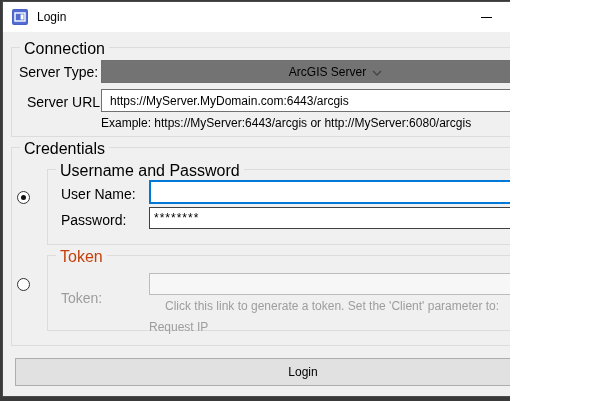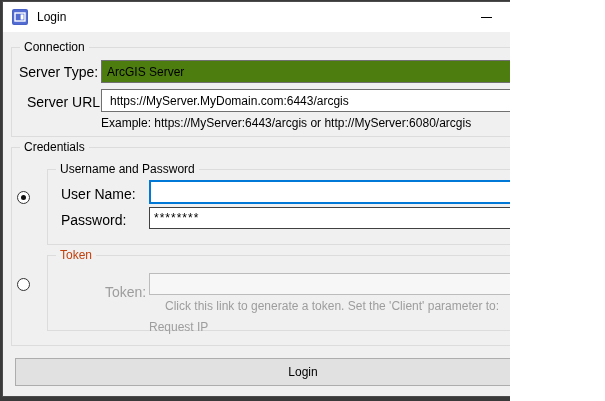--- a/index.html
+++ b/index.html
@@ -12,29 +12,29 @@
             display:flex;align-items:center;}
   .app-icon{width:16px;height:16px;margin-left:9px;flex:0 0 auto;}
   .title-text{margin-left:9px;font-size:12px;color:#000;}
   .win-controls{margin-left:auto;display:flex;height:30px;}
   .win-btn{width:45px;height:30px;display:flex;align-items:center;justify-content:center;cursor:default;}
   .glyph-min{width:11px;height:0;border-top:1px solid #000;}
   .glyph-max{width:9px;height:9px;border:1px solid #000;background:transparent;}
   .glyph-close{font-size:13px;color:#000;line-height:1;}
   
   .group{position:absolute;border:1px solid #dcdcdc;box-sizing:border-box;}
-  .legend{position:absolute;top:-8px;left:8px;background:#f0f0f0;padding:0 4px;font-size:12px;color:#000;}
+  .legend{position:absolute;top:-8px;left:8px;background:#f0f0f0;padding:0 4px;font-size:16px;color:#000;}
   .legend.dis{color:#c2410c;}
   .lbl{position:absolute;font-size:14px;color:#000;white-space:nowrap;}
   .lbl.dis{color:#9d9d9d;}
   
   .combo{position:absolute;height:23px;box-sizing:border-box;border:1px solid #707070;
          display:flex;align-items:center;justify-content:space-between;padding:0 7px 0 5px;
          font-size:12px;color:#000;cursor:default;}
-  .combo.gray{background:#4d7c0f;}
+  .combo.gray{background:#737373;justify-content:center;}
   .combo.white{background:#ffffff;padding-left:8px;}
   .chev{flex:0 0 auto;margin-left:6px;}
   .tb{position:absolute;box-sizing:border-box;font-family:"Liberation Sans",sans-serif;
       font-size:12px;color:#000;padding:0 4px;outline:none;}
   .tb.focus{border:2px solid #0078d7;background:#fff;height:24px;}
   .tb.plain{border:1px solid #404040;background:#fff;height:22px;letter-spacing:1px;}
   .tb.dis{border:1px solid #bcbcbc;background:#f7f7f7;height:22px;}
   
   .radio{position:absolute;width:13px;height:13px;border:1px solid #333;border-radius:50%;
          background:#fff;box-sizing:border-box;}
@@ -114,21 +114,21 @@
     <span class="lbl" style="left:58px;top:184px;">User Name:</span>
     <input class="tb focus" style="left: 146px; top: 178px; width: 421px;" type="text" value="">
     <span class="lbl" style="left:58px;top:210px;">Password:</span>
     <input class="tb plain" style="left: 146px; top: 205px; width: 421px;" type="text" value="********">
 
     <div class="radio" style="left:14px;top:276px;"></div>
 
     <div class="group" style="left:44px;top:253px;width:527px;height:76px;">
       <span class="legend dis">Token</span>
     </div>
-    <span class="lbl dis" style="left:58px;top:282px;margin-left:44px;">Token:</span>
+    <span class="lbl dis" style="left:58px;top:288px;">Token:</span>
     <input class="tb dis" style="left: 146px; top: 271px; width: 421px;" type="text" disabled="" value="">
     <span class="note dis" style="left:162px;top:297px;">Click this link to generate a token. Set the 'Client' parameter to:</span>
     <span class="note dis" style="left:146px;top:318px;">Request IP</span>
 
     <div class="login-btn">
       <span>Login</span>
     </div>
 
     <span class="grip">
       <svg width="11" height="11" viewBox="0 0 11 11">

